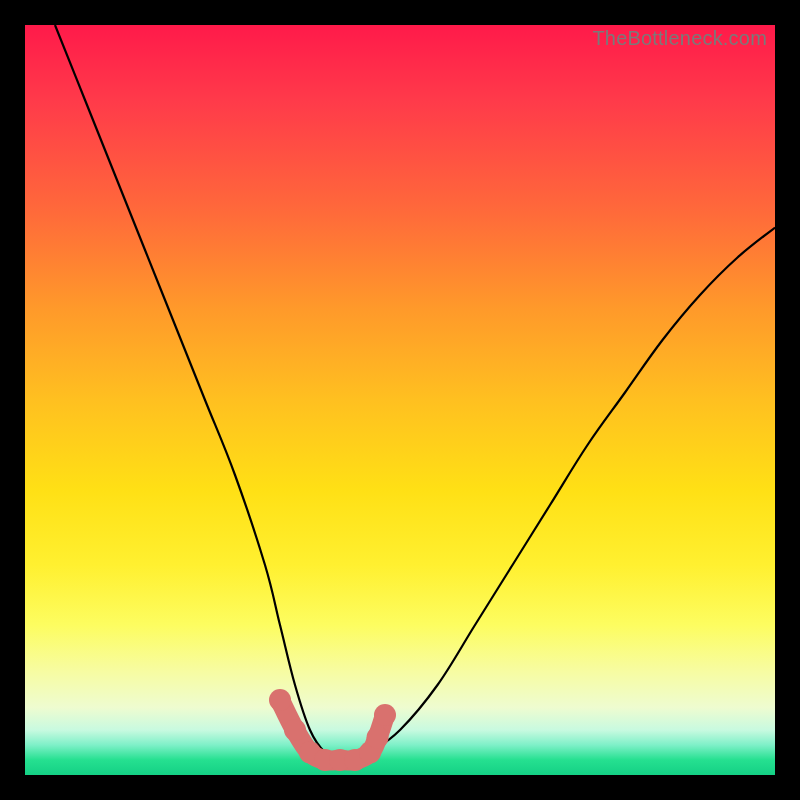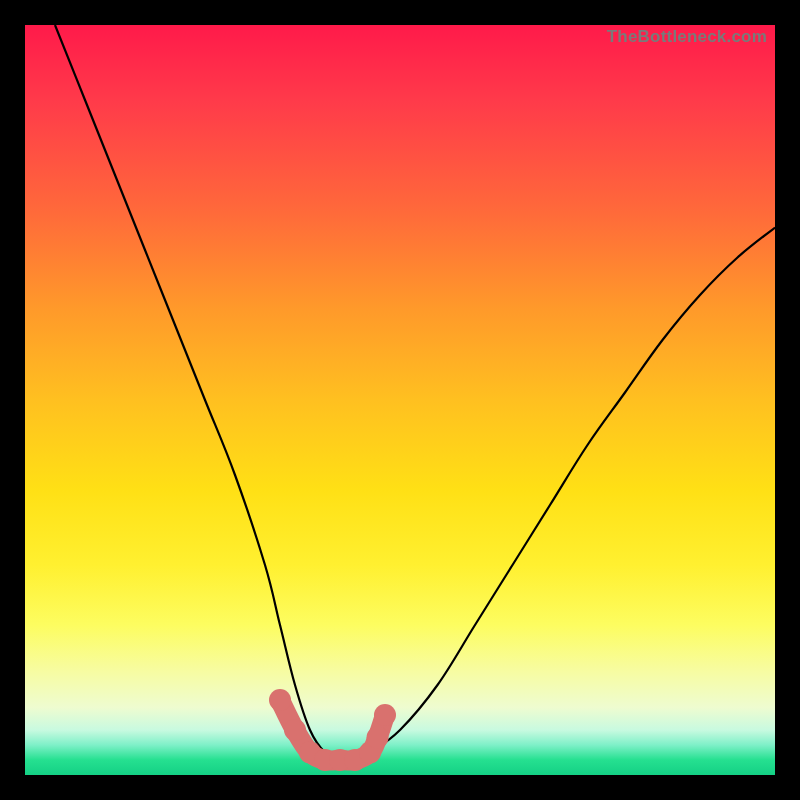--- a/index.html
+++ b/index.html
@@ -31,22 +31,22 @@
       #7ef0c8 96%,
       #25e090 98%,
       #14d085 100%
     );
   }
   .watermark {
     position: absolute;
     top: 2px;
     right: 8px;
     font-family: Arial, Helvetica, sans-serif;
-    font-size: 17px;
-    font-weight: 700;
+    font-size: 20px;
+    font-weight: 400;
     color: #7a7a7a;
     letter-spacing: 0.2px;
     pointer-events: none;
   }
   svg {
     position: absolute;
     left: 0;
     top: 0;
   }
 </style>

